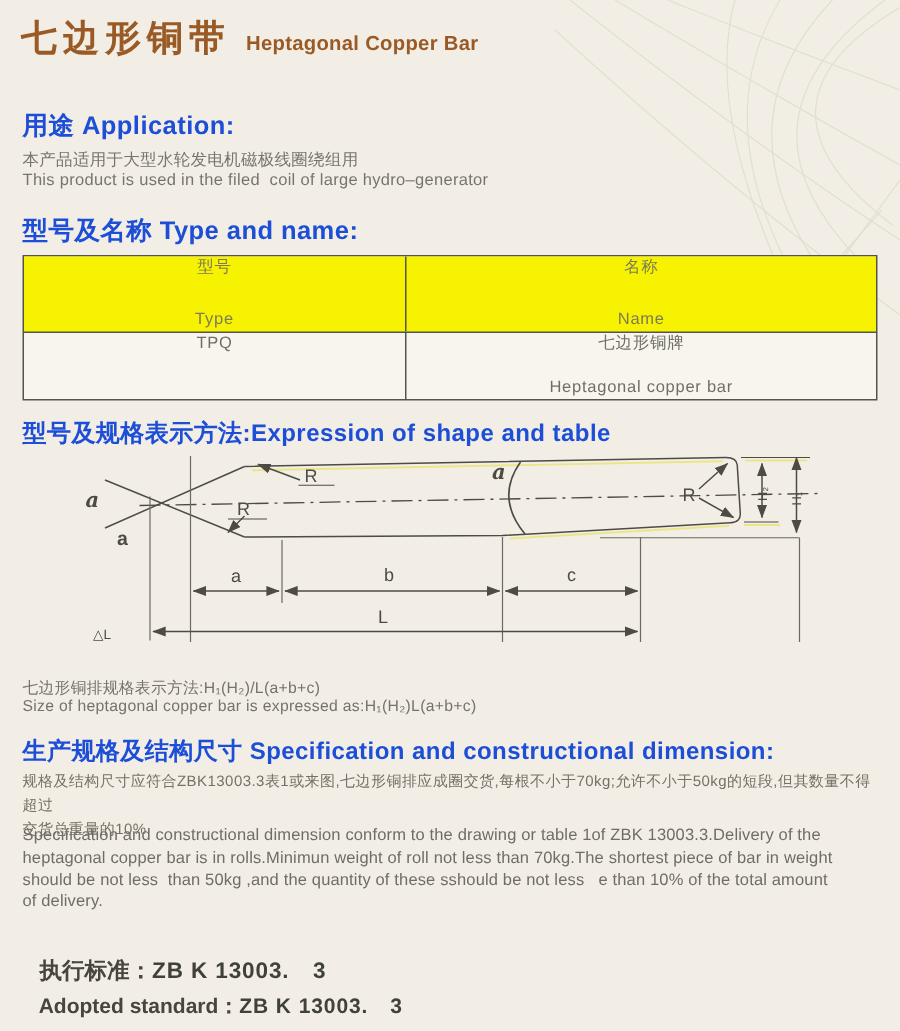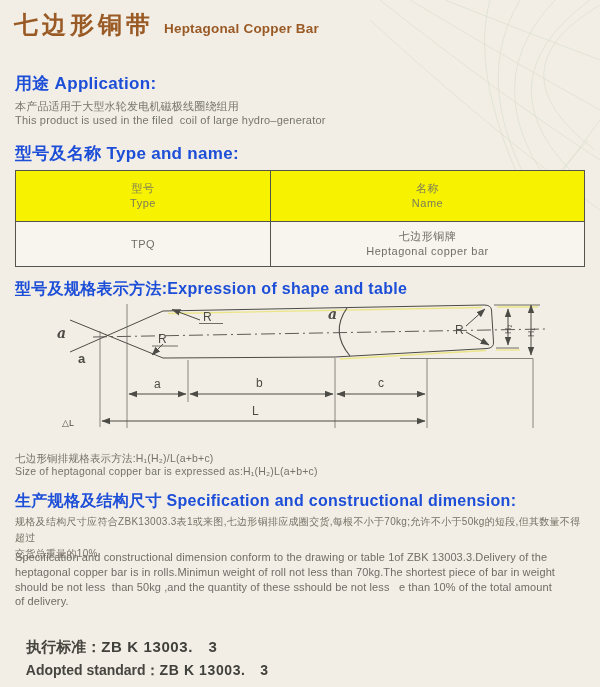--- a/index.html
+++ b/index.html
@@ -18,21 +18,21 @@
   .title-row{left:14px;top:9px;display:flex;align-items:baseline;}
   .title-zh{font-size:24px;font-weight:bold;letter-spacing:4px;color:#9a5a26;}
   .title-en{font-size:13.5px;font-weight:bold;color:#9a5a26;margin-left:10px;letter-spacing:.2px;}
   
   .sec-heading{left:15px;font-size:17px;font-weight:bold;color:#1d4ed8;letter-spacing:.3px;}
   .body-sm{left:15px;font-size:11px;color:#76756d;white-space:pre-wrap;letter-spacing:.2px;}
   
   .spec-table{left:15px;top:170px;width:568px;border:1px solid #55544c;background:#f8f5ee;}
   .t-head{display:flex;background:#f6f200;border-bottom:1px solid #55544c;}
   .t-body{display:flex;}
-  .t-cell{box-sizing:border-box;display:flex;flex-direction:column;align-items:center;justify-content:center;
+  .t-cell{box-sizing:border-box;display:flex;flex-direction:column;align-items:center;justify-content:space-between;
           font-size:11px;line-height:15px;letter-spacing:.5px;}
   .t-c1{width:255px;border-right:1px solid #55544c;}
   .t-c2{width:313px;}
   .t-head .t-cell{height:50px;color:#7c7c58;}
   .t-body .t-cell{height:44px;color:#6f6f66;}
   
   .diagram{left:0;top:296px;}
   .diagram text{fill:#4c4b45;}
   
   .caption{left:15px;font-size:10.5px;color:#74736b;letter-spacing:.2px;white-space:pre-wrap;}

